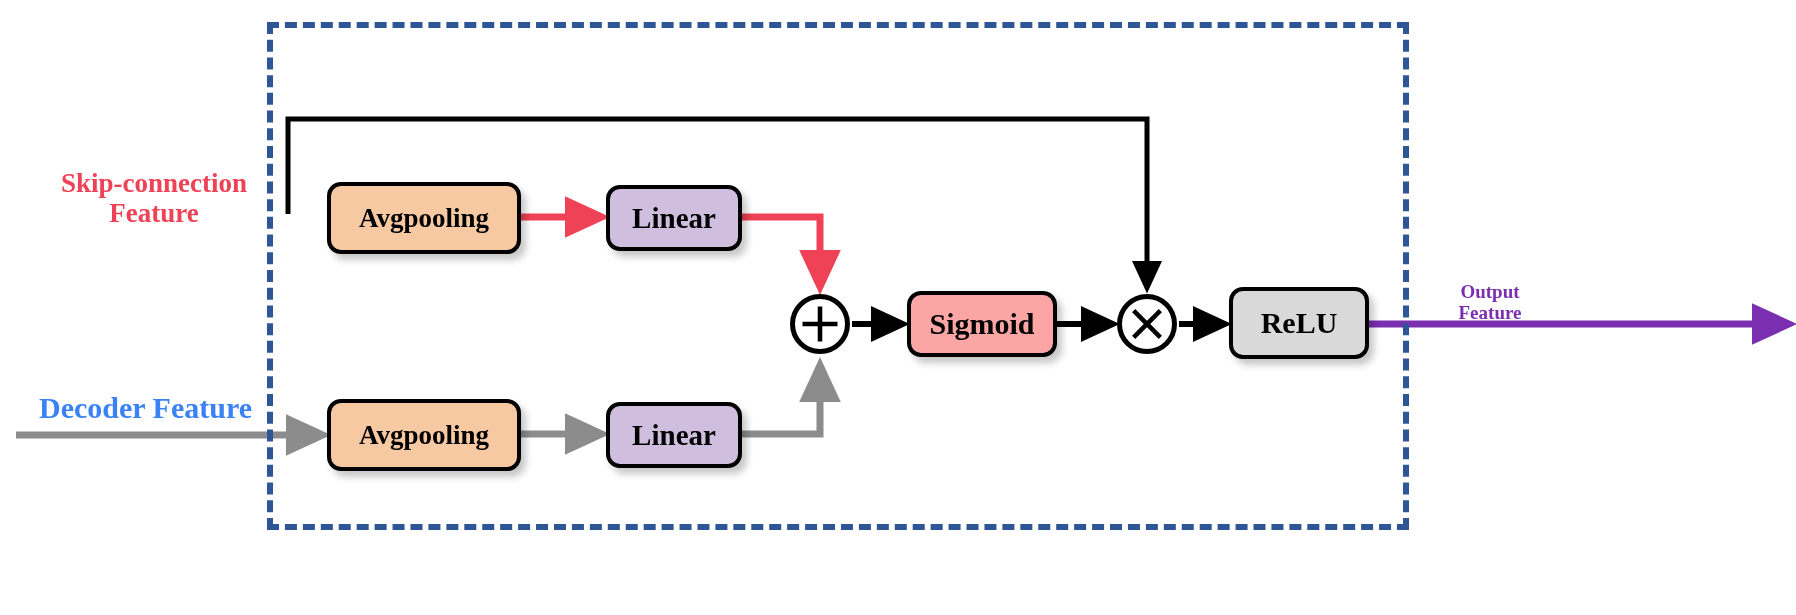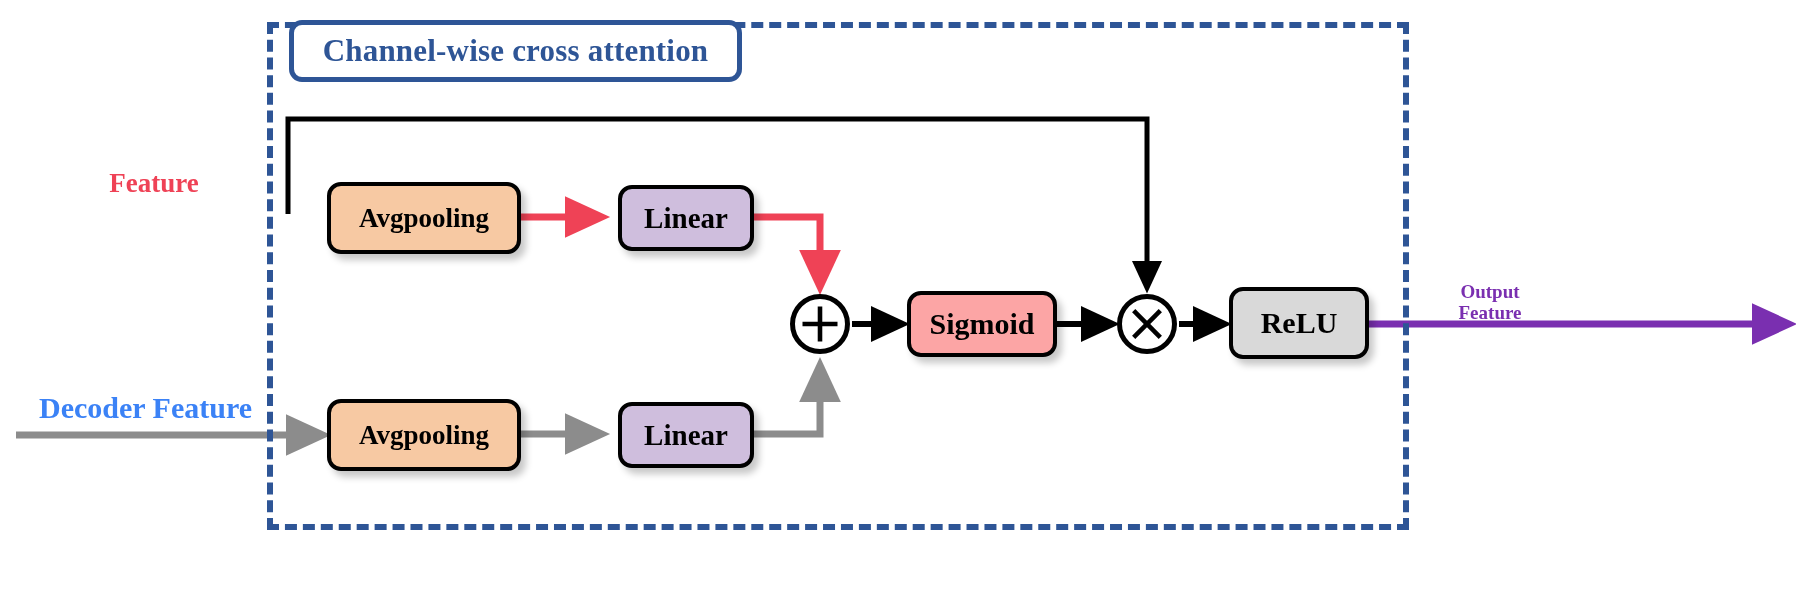--- a/index.html
+++ b/index.html
@@ -74,21 +74,20 @@
     white-space: nowrap;
     box-shadow: 5px 6px 7px rgba(0,0,0,0.22);
   }
   .node.avgpool {
     background: #f7c9a3;
     font-size: 27px;
   }
   .node.linear {
     background: #cfbedd;
     font-size: 29px;
-    margin-left: 12px;
   }
   .node.sigmoid {
     background: #fca5a5;
     font-size: 30px;
   }
   .node.relu {
     background: #d9d9d9;
     font-size: 30px;
   }
 
@@ -191,25 +190,23 @@
 
     <path d="M288,214 L288,119 L1147,119 L1147,287" stroke="#000000" stroke-width="5" fill="none" marker-end="url(#ah-black)"></path>
 
     <line x1="1179" y1="324" x2="1224" y2="324" stroke="#000000" stroke-width="6" marker-end="url(#ah-black)"></line>
 
     <line x1="1366" y1="324" x2="1788" y2="324" stroke="#7a2fb0" stroke-width="7" marker-end="url(#ah-purple)"></line>
   </svg>
 
   <div class="dashed-region"></div>
 
-  <div class="title-pill">
-    <span class="txt">Channel-wise cross attention</span>
-  </div>
 
   <div class="lbl skip">
+    <span>Skip-connection</span>
     <span class="line2">Feature</span>
   </div>
 
   <div class="lbl decoder">Decoder Feature</div>
 
   <div class="lbl output">
     <span>Output</span>
     <span class="line2">Feature</span>
   </div>
 

